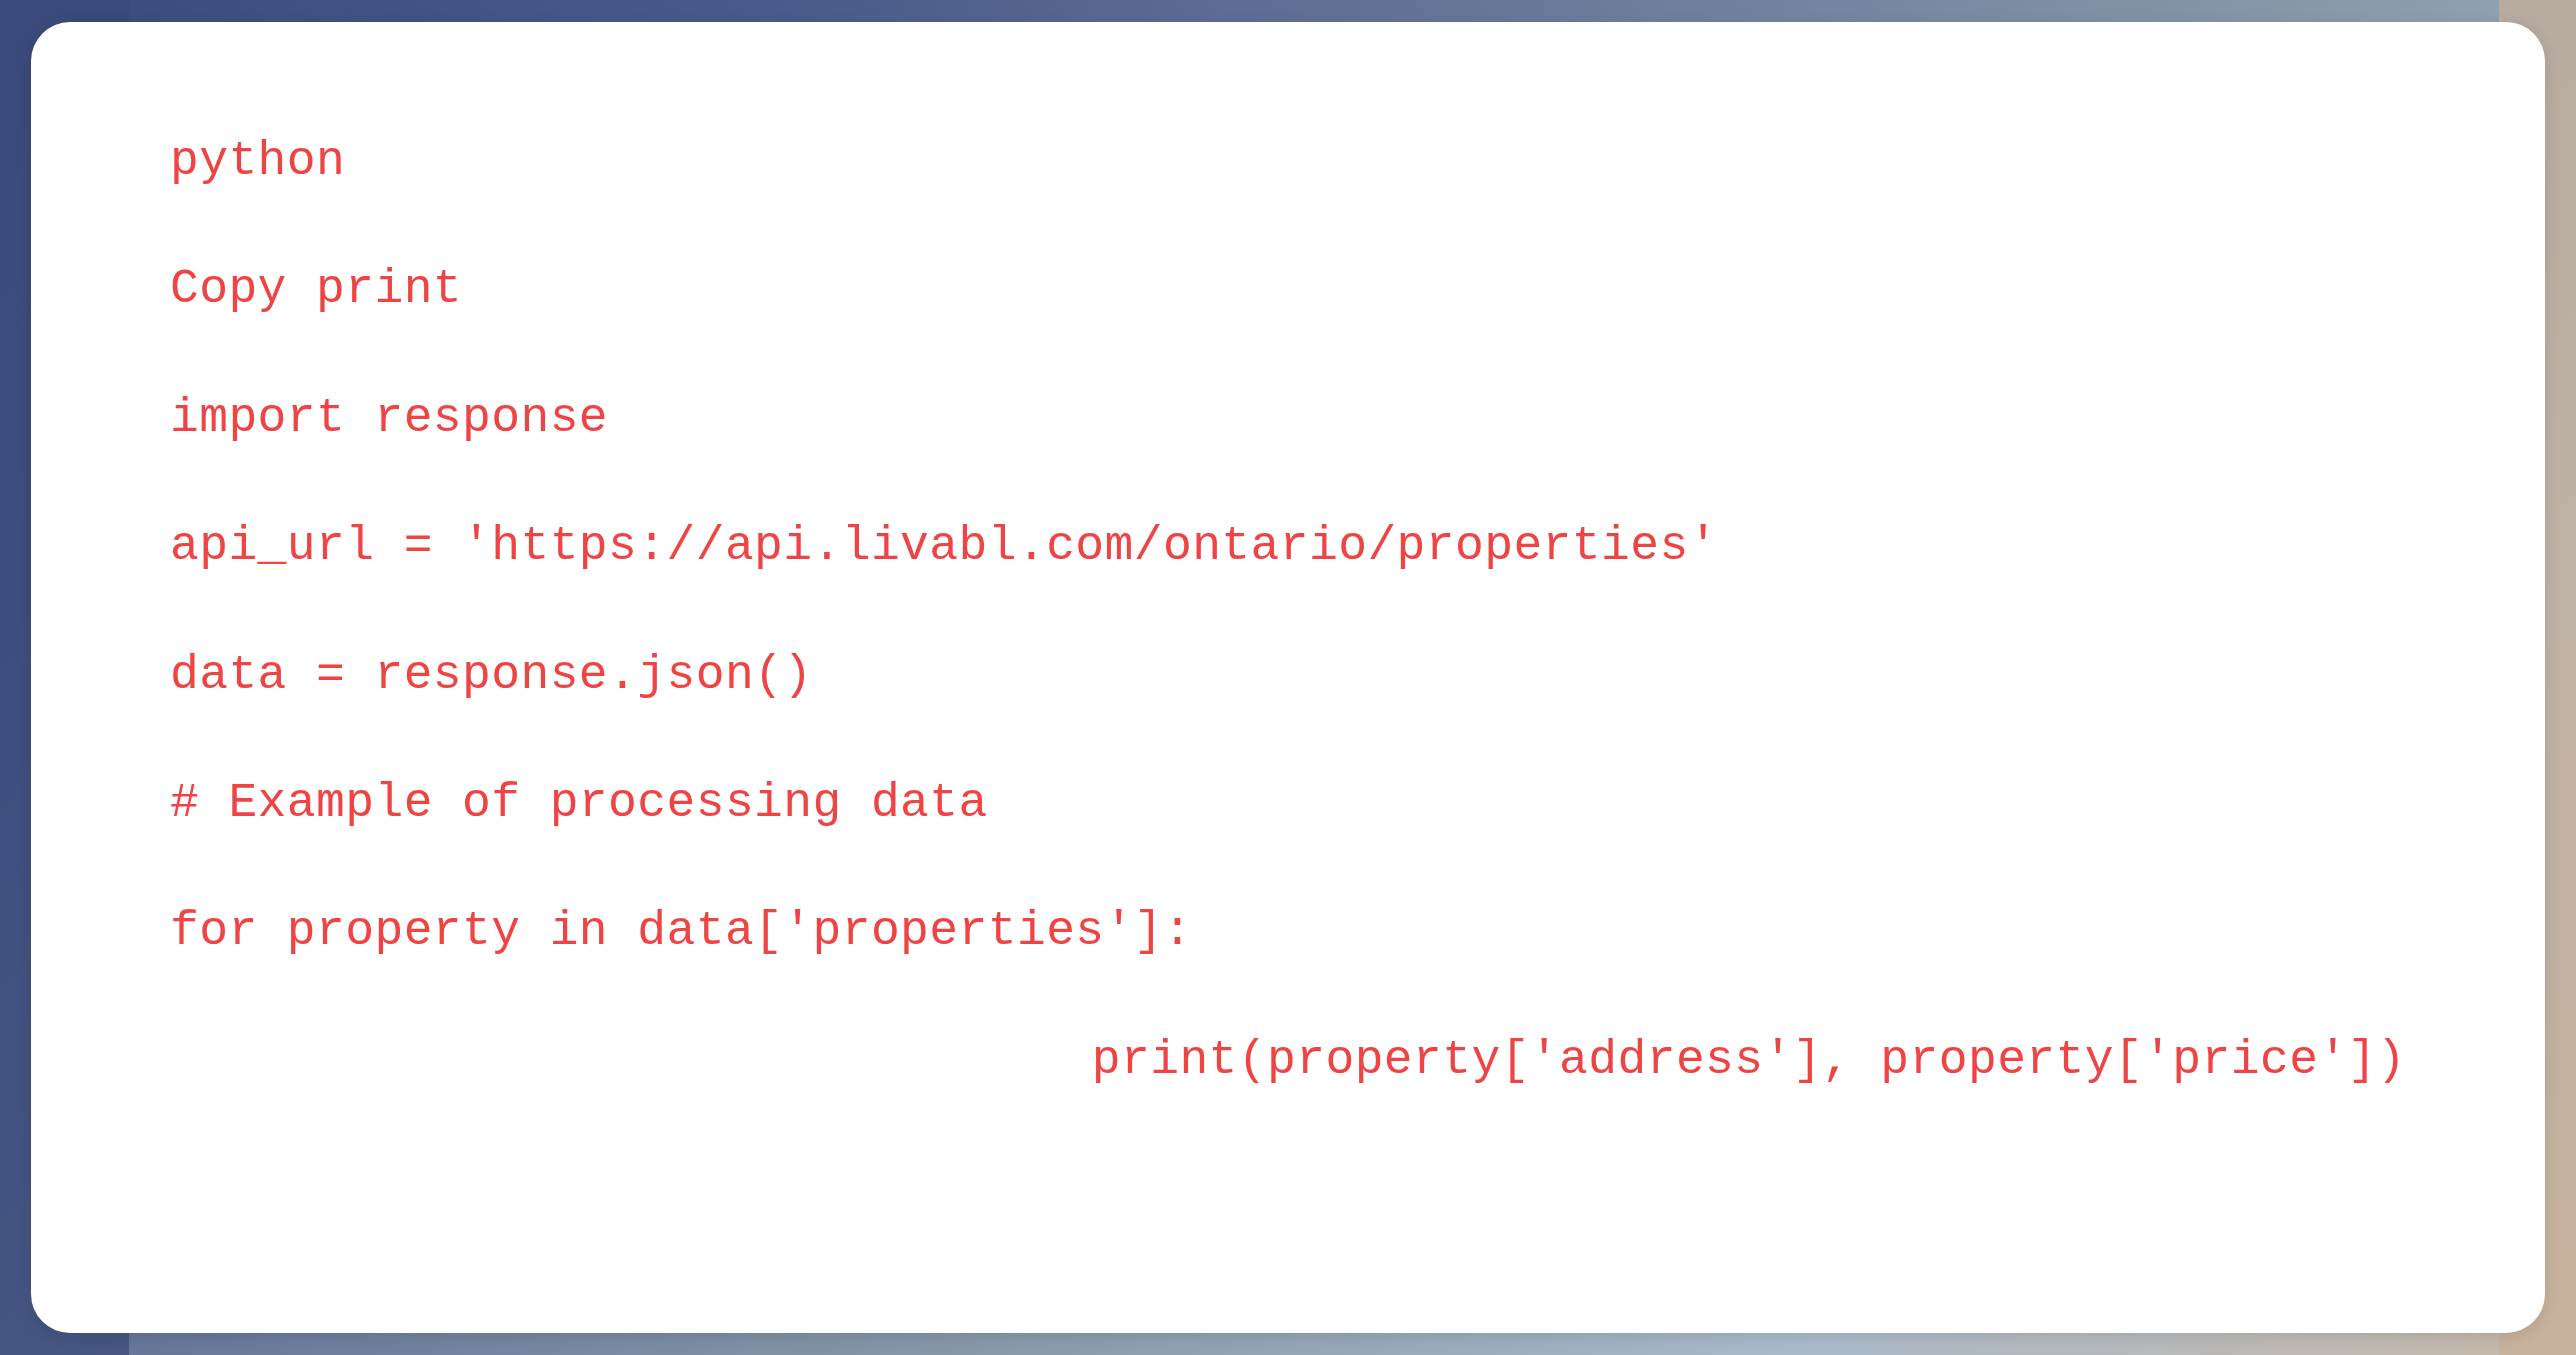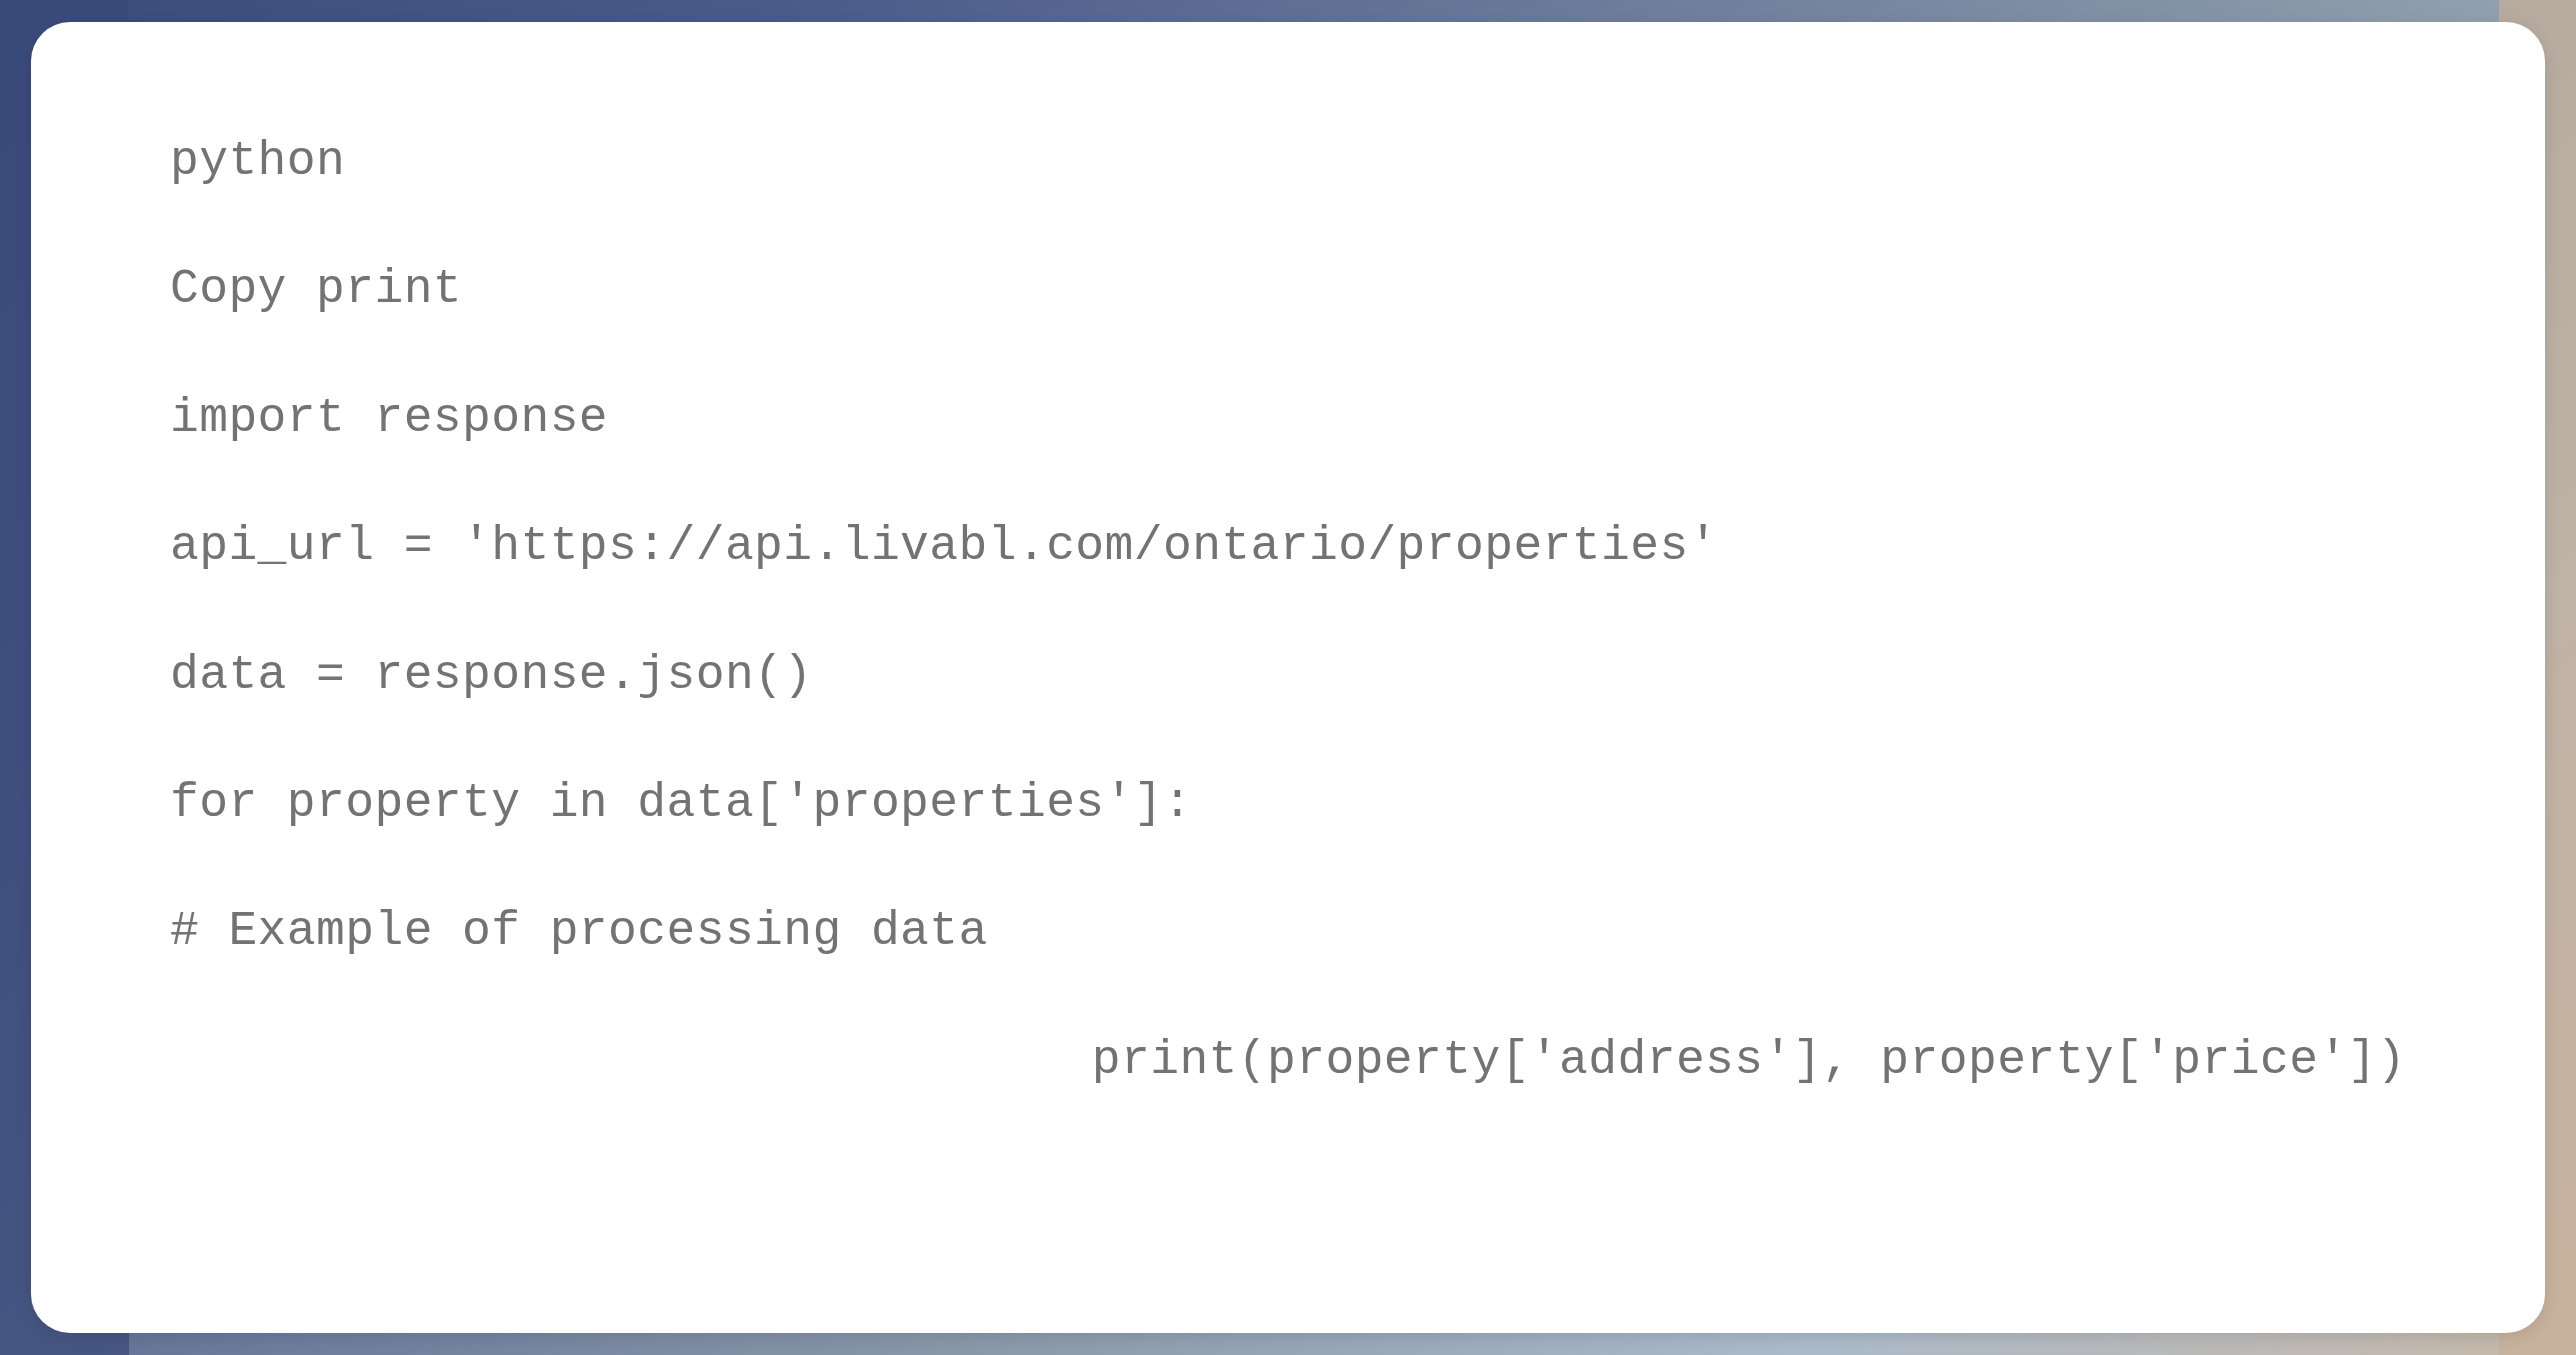--- a/index.html
+++ b/index.html
@@ -41,21 +41,21 @@
       height: 1311px;
       padding: 108px 139px;
       position: relative;
       z-index: 1;
       box-shadow: 0 3.1px 15.4px rgba(0, 0, 0, 0.1);
     }
     
     .code-line {
       font-size: 48px;
       line-height: 1.3;
-      color: #737373;
+      color: #ef4444;
       margin-bottom: 66px;
       white-space: pre;
       font-family: 'Consolas', 'Monaco', 'Courier New', monospace;
       letter-spacing: 0.4px;
     }
     
     .code-line:last-child {
       margin-bottom: 0;
     }
     
@@ -66,17 +66,17 @@
   </style>
 </head>
 <body>
 
 <div class="code-card">
   <div class="code-line">python</div>
   <div class="code-line">Copy print</div>
   <div class="code-line">import response</div>
   <div class="code-line">api_url = 'https://api.livabl.com/ontario/properties'</div>
   <div class="code-line">data = response.json()</div>
+  <div class="code-line"># Example of processing data</div>
   <div class="code-line">for property in data['properties']:</div>
-  <div class="code-line"># Example of processing data</div>
   <div class="code-line indented">    print(property['address'], property['price'])</div>
 </div>
 
 
 </body></html>

